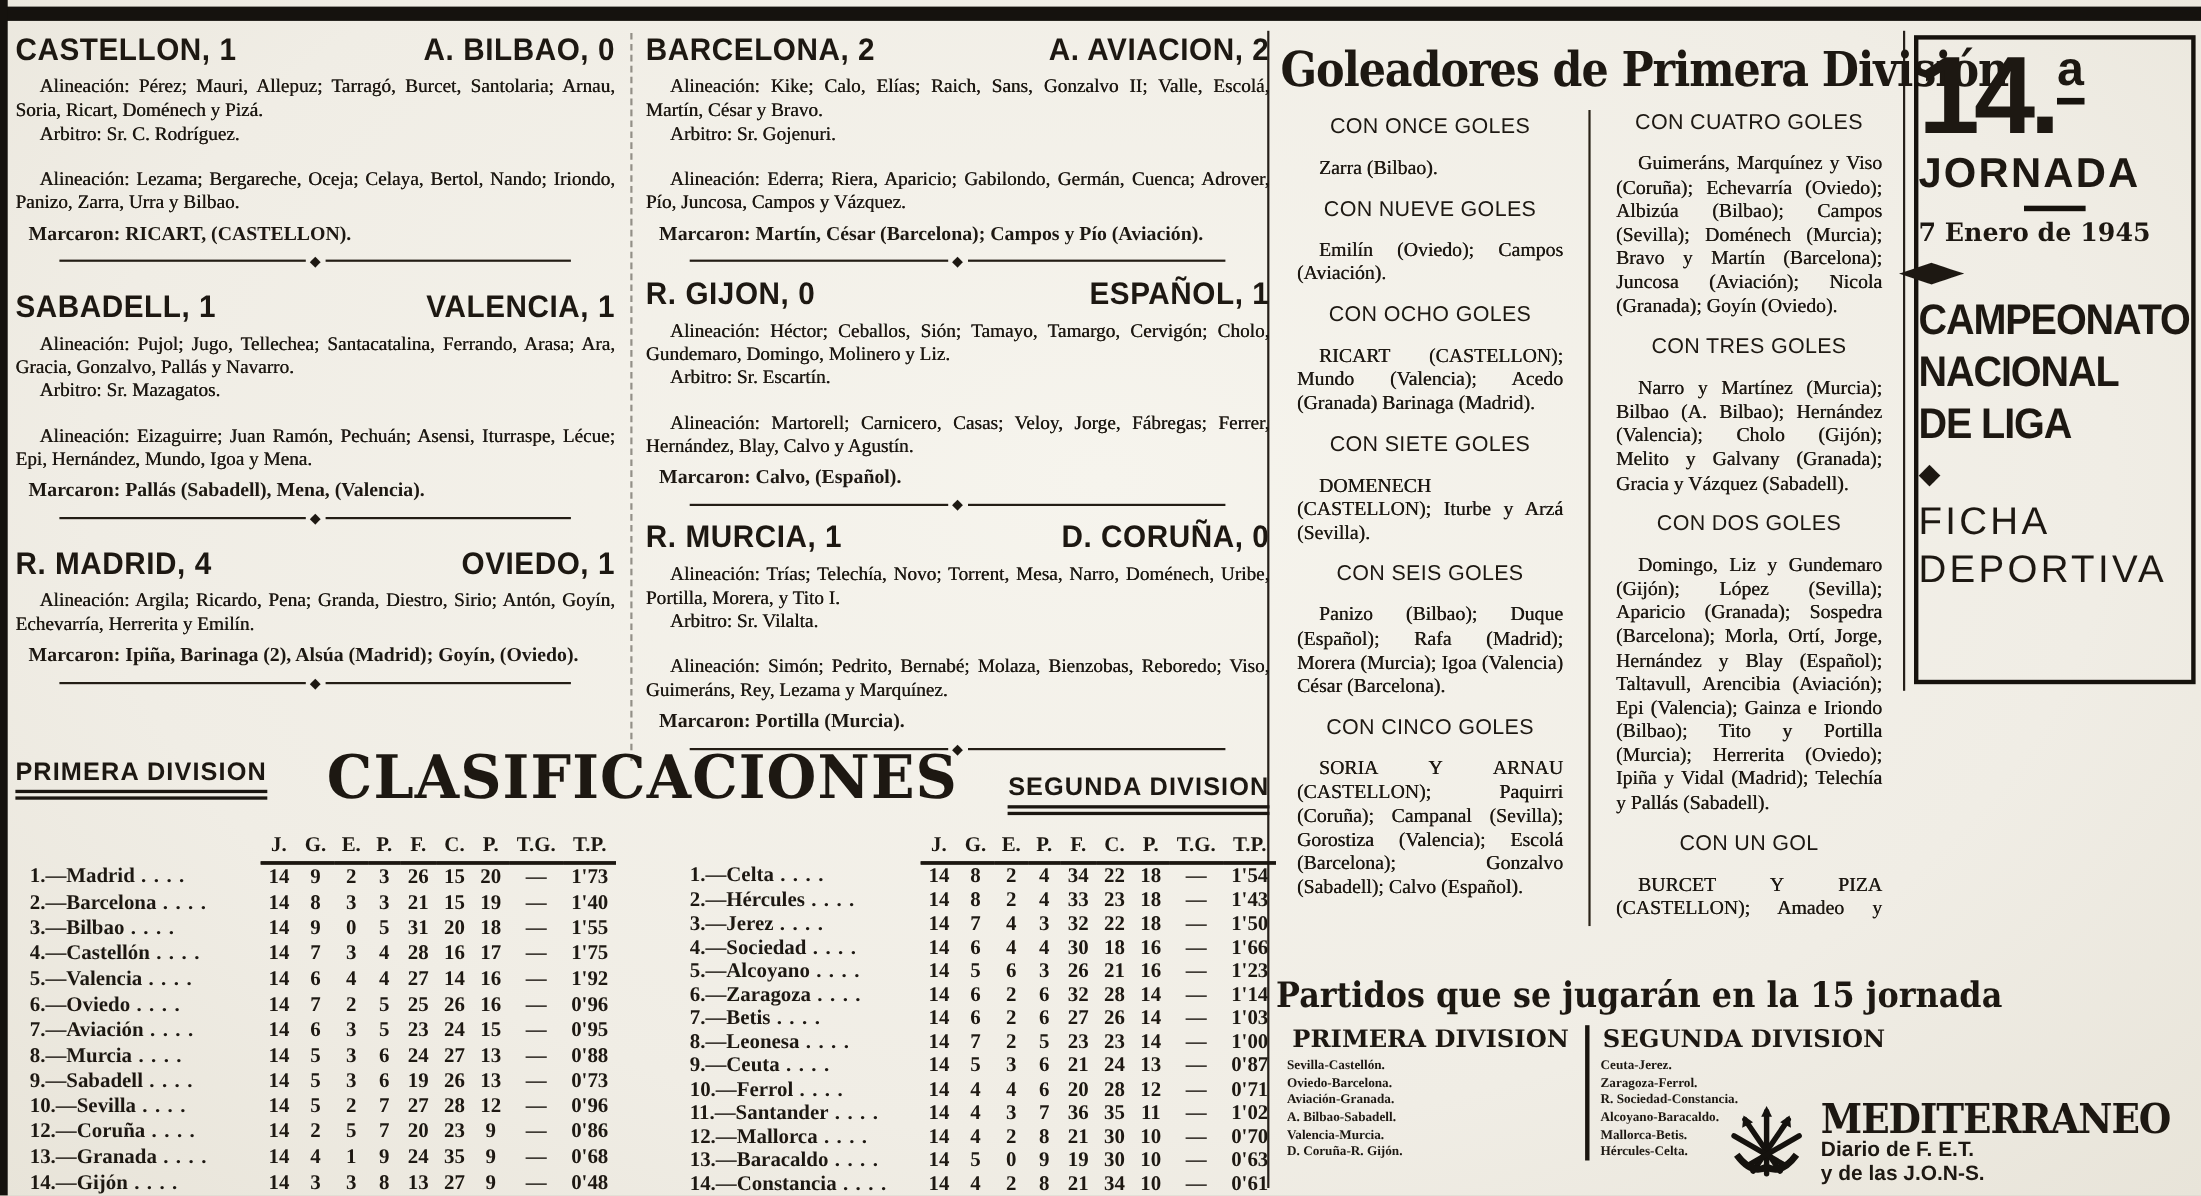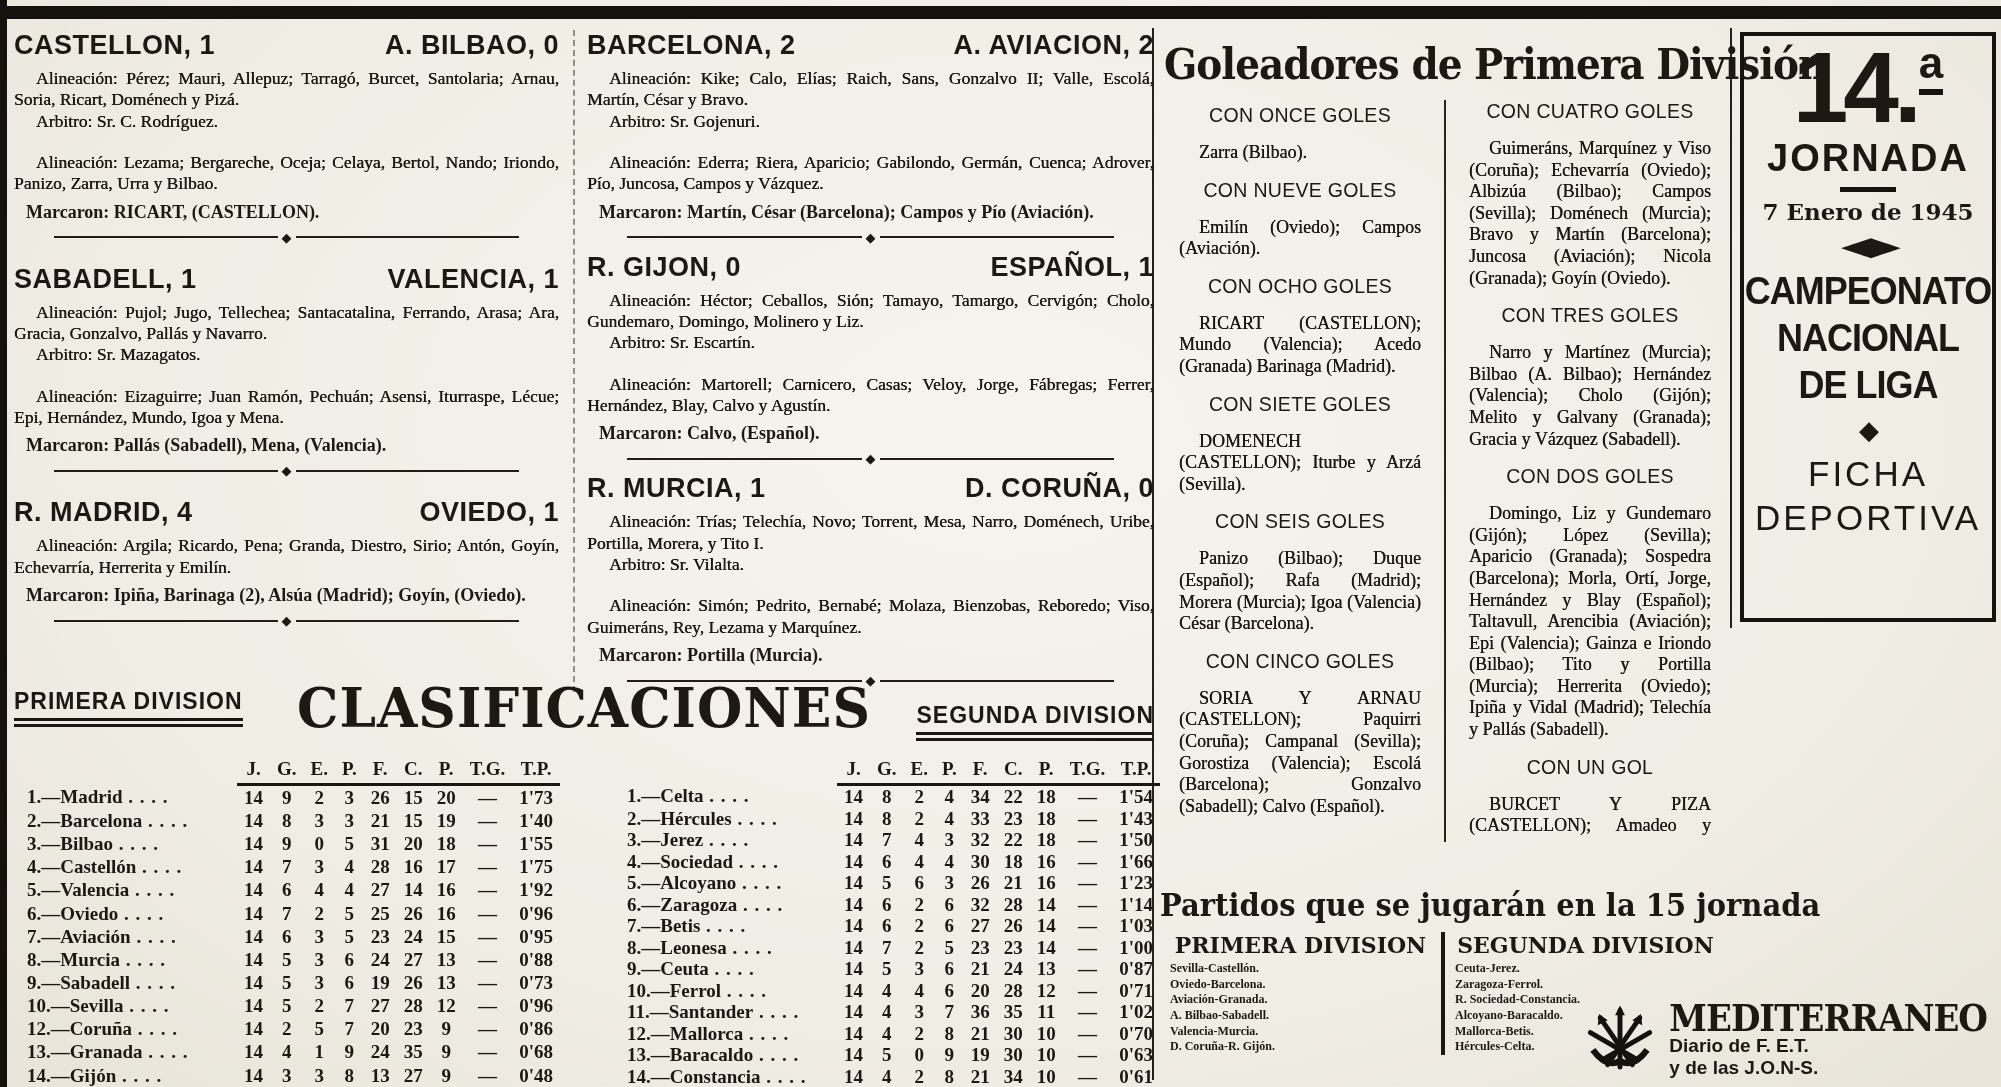--- a/index.html
+++ b/index.html
@@ -65,37 +65,37 @@
   .fx-title{margin:0;font-family:"DejaVu Serif",serif;font-weight:bold;font-size:29px;white-space:nowrap;
     transform:scaleY(1.1);transform-origin:left top;}
   .fx-row{display:flex;margin-top:12px;}
   .fx-col{width:50%;padding:0 10px;}
   .fx-col.second{border-left:4px solid #1b1610;}
   .fx-col h4{margin:0 0 3px;text-align:center;font-family:"DejaVu Serif",serif;font-weight:bold;font-size:22px;}
   .fx-col p{margin:1.5px 0;font-size:12px;font-weight:bold;line-height:1.18;}
 
   
   .side-box{position:absolute;left:1740px;top:32px;width:248px;height:578px;border:4px solid #16120d;
-    text-align:center;padding-top:4px;}
+    padding-top:4px;}
   .big-line{line-height:.95;}
   .big-num{font-family:"Liberation Sans",sans-serif;font-weight:bold;font-size:100px;letter-spacing:-5px;}
   .big-sup{font-family:"Liberation Sans",sans-serif;font-weight:bold;font-size:44px;vertical-align:44px;
     border-bottom:6px solid #16120d;padding-bottom:2px;margin-left:2px;}
   .jornada{font-family:"Liberation Sans",sans-serif;font-weight:bold;font-size:38px;letter-spacing:2px;margin-top:2px;}
   .sbar{width:56px;height:5px;background:#16120d;margin:7px auto 6px;}
   .sdate{font-family:"DejaVu Serif",serif;font-weight:bold;font-size:23px;}
   .sdiamond{font-size:26px;line-height:1.2;margin:6px 0;}
   .sdiamond::before{content:"◆";letter-spacing:-2px;}
   .sdiamond.wide::before{content:"◆";transform:scaleX(3);display:inline-block;}
   .camp{font-family:"Liberation Sans",sans-serif;font-weight:bold;font-size:36px;letter-spacing:-1px;line-height:1.3;
     transform:scaleY(1.08);}
   .ficha{font-family:"Liberation Sans",sans-serif;font-weight:normal;font-size:35px;letter-spacing:3px;line-height:1.25;}
 
   
-  .publisher{position:absolute;right:14px;bottom:8px;display:flex;align-items:center;gap:12px;}
+  .publisher{position:absolute;right:28px;bottom:8px;display:flex;align-items:center;gap:12px;}
   .pub-text{text-align:left;}
   .pub-name{font-family:"DejaVu Serif",serif;font-weight:bold;font-size:34px;line-height:1;letter-spacing:-1px;
     transform:scaleY(1.1);}
   .pub-line{font-family:"Liberation Sans",sans-serif;font-weight:bold;font-size:19px;line-height:1.15;}
 </style>
 </head>
 <body>
 
 <div class="page">
   <div class="topbar"></div>

